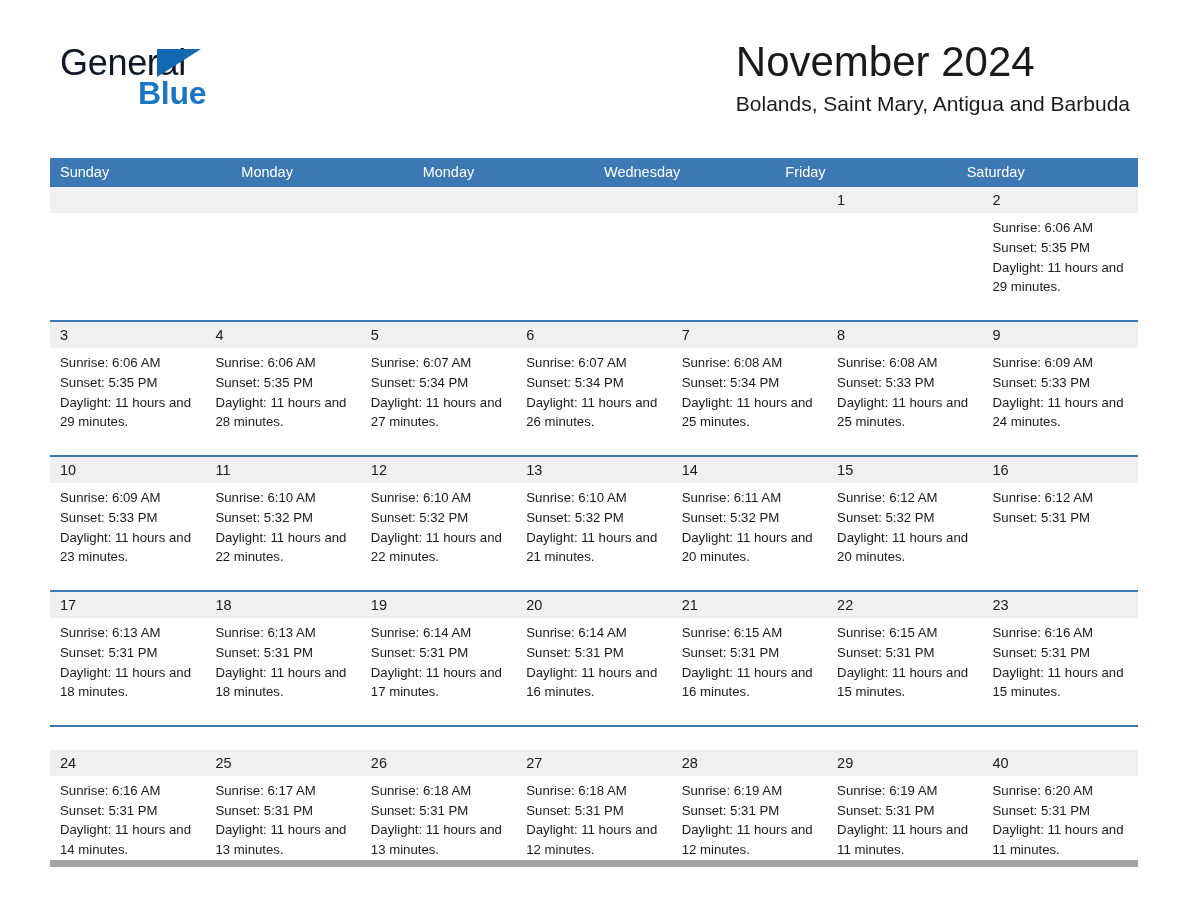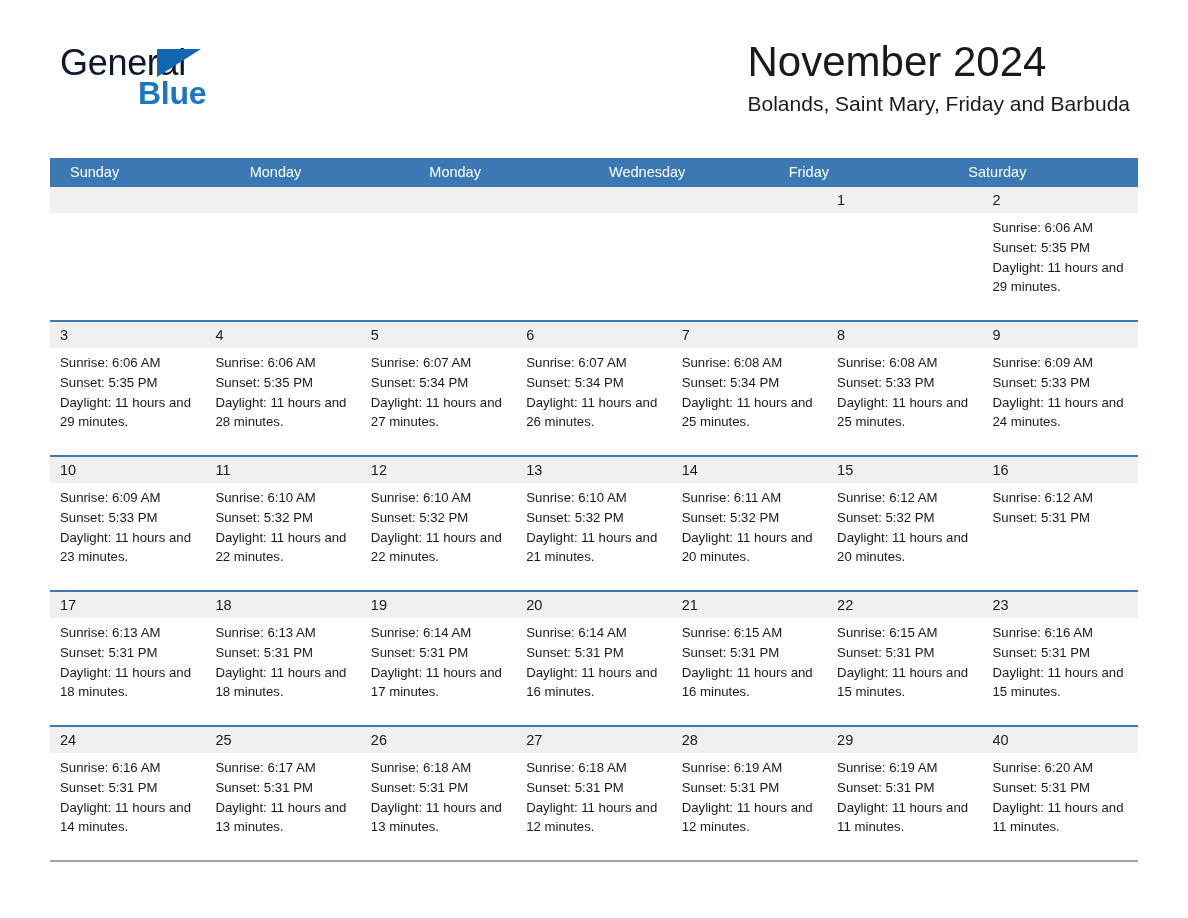--- a/index.html
+++ b/index.html
@@ -88,21 +88,20 @@
   .calendar {
     position: absolute;
     left: 50px;
     top: 158px;
     width: 1088px;
   }
   .cal-head {
     display: flex;
     background: #3b78b4;
     height: 29px;
-    padding-left: 10px;
   }
   .cal-head .hcell {
     flex: 1 1 0;
     min-width: 0;
     color: #ffffff;
     font-size: 14.5px;
     line-height: 29px;
     padding-left: 10px;
     box-sizing: border-box;
     overflow: hidden;
@@ -110,21 +109,22 @@
   }
   .week {
     display: flex;
     border-top: 2px solid #3b78b4;
     height: 133px;
   }
   .week:first-of-type {
     border-top: none;
   }
   .week.last {
-    border-bottom: 2px solid #a3a3a3;
+    border-bottom: 7px solid #a3a3a3;
+    align-items: flex-end;
   }
   .cell {
     flex: 1 1 0;
     min-width: 0;
     box-sizing: border-box;
     background: #ffffff;
     overflow: hidden;
     position: relative;
   }
   .daystrip {
@@ -157,21 +157,21 @@
   <div class="header">
 
     <div class="brand">
       <span class="brand-general">General</span>
       <span class="brand-tri"></span>
       <span class="brand-blue">Blue</span>
     </div>
 
     <div class="title-block">
       <div class="month-title">November 2024</div>
-      <div class="location-title">Bolands, Saint Mary, Friday and Barbuda</div>
+      <div class="location-title">Bolands, Saint Mary, Antigua and Barbuda</div>
     </div>
 
   </div>
 
   <div class="calendar">
 
     <div class="cal-head">
       <div class="hcell">Sunday</div>
       <div class="hcell">Monday</div>
       <div class="hcell">Monday</div>

